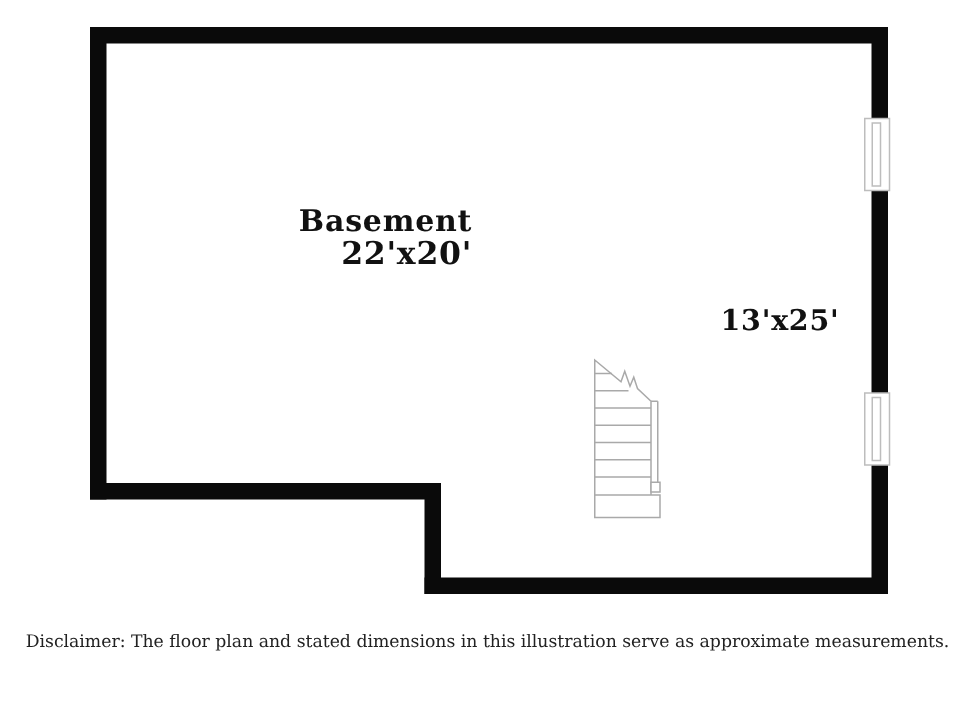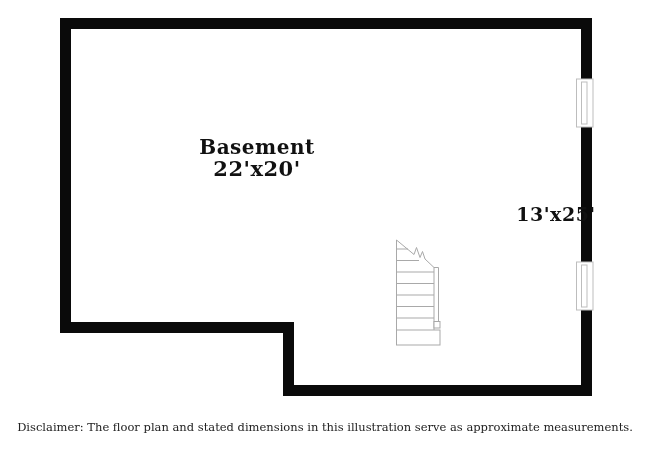--- a/index.html
+++ b/index.html
@@ -20,36 +20,35 @@
   }
   .plan-svg{position:absolute;left:0;top:0;}
   .wall{fill:var(--wall);stroke:none;}
   .win-rect{fill:#ffffff;stroke:var(--window-border);stroke-width:1;}
   .stair{stroke:var(--stair-line);stroke-width:1;fill:none;}
   .stair-fill{stroke:var(--stair-line);stroke-width:1;fill:#ffffff;}
   .room-label-block{
     position:absolute;
     left:257px;top:136px;
     transform:translateX(-50%);
-    text-align:center;
+    text-align:right;
     color:var(--label-text);
     font-weight:bold;
     white-space:nowrap;
   }
   .room-name{font-size:20px;line-height:22px;letter-spacing:0.5px;}
   .room-dims{font-size:21px;line-height:21px;letter-spacing:0.5px;}
   .dims2{
     position:absolute;
     left:520px;top:204px;
     transform:translateX(-50%);
     color:var(--label-text);
     font-weight:bold;
     font-size:19px;line-height:21px;letter-spacing:0.5px;
     white-space:nowrap;
-    margin-left:36px;
   }
   .disclaimer{
     position:absolute;
     left:0;top:420px;width:650px;
     text-align:center;
     color:var(--disclaimer-text);
     font-size:11.5px;line-height:15px;
   }
 </style>
 </head>

